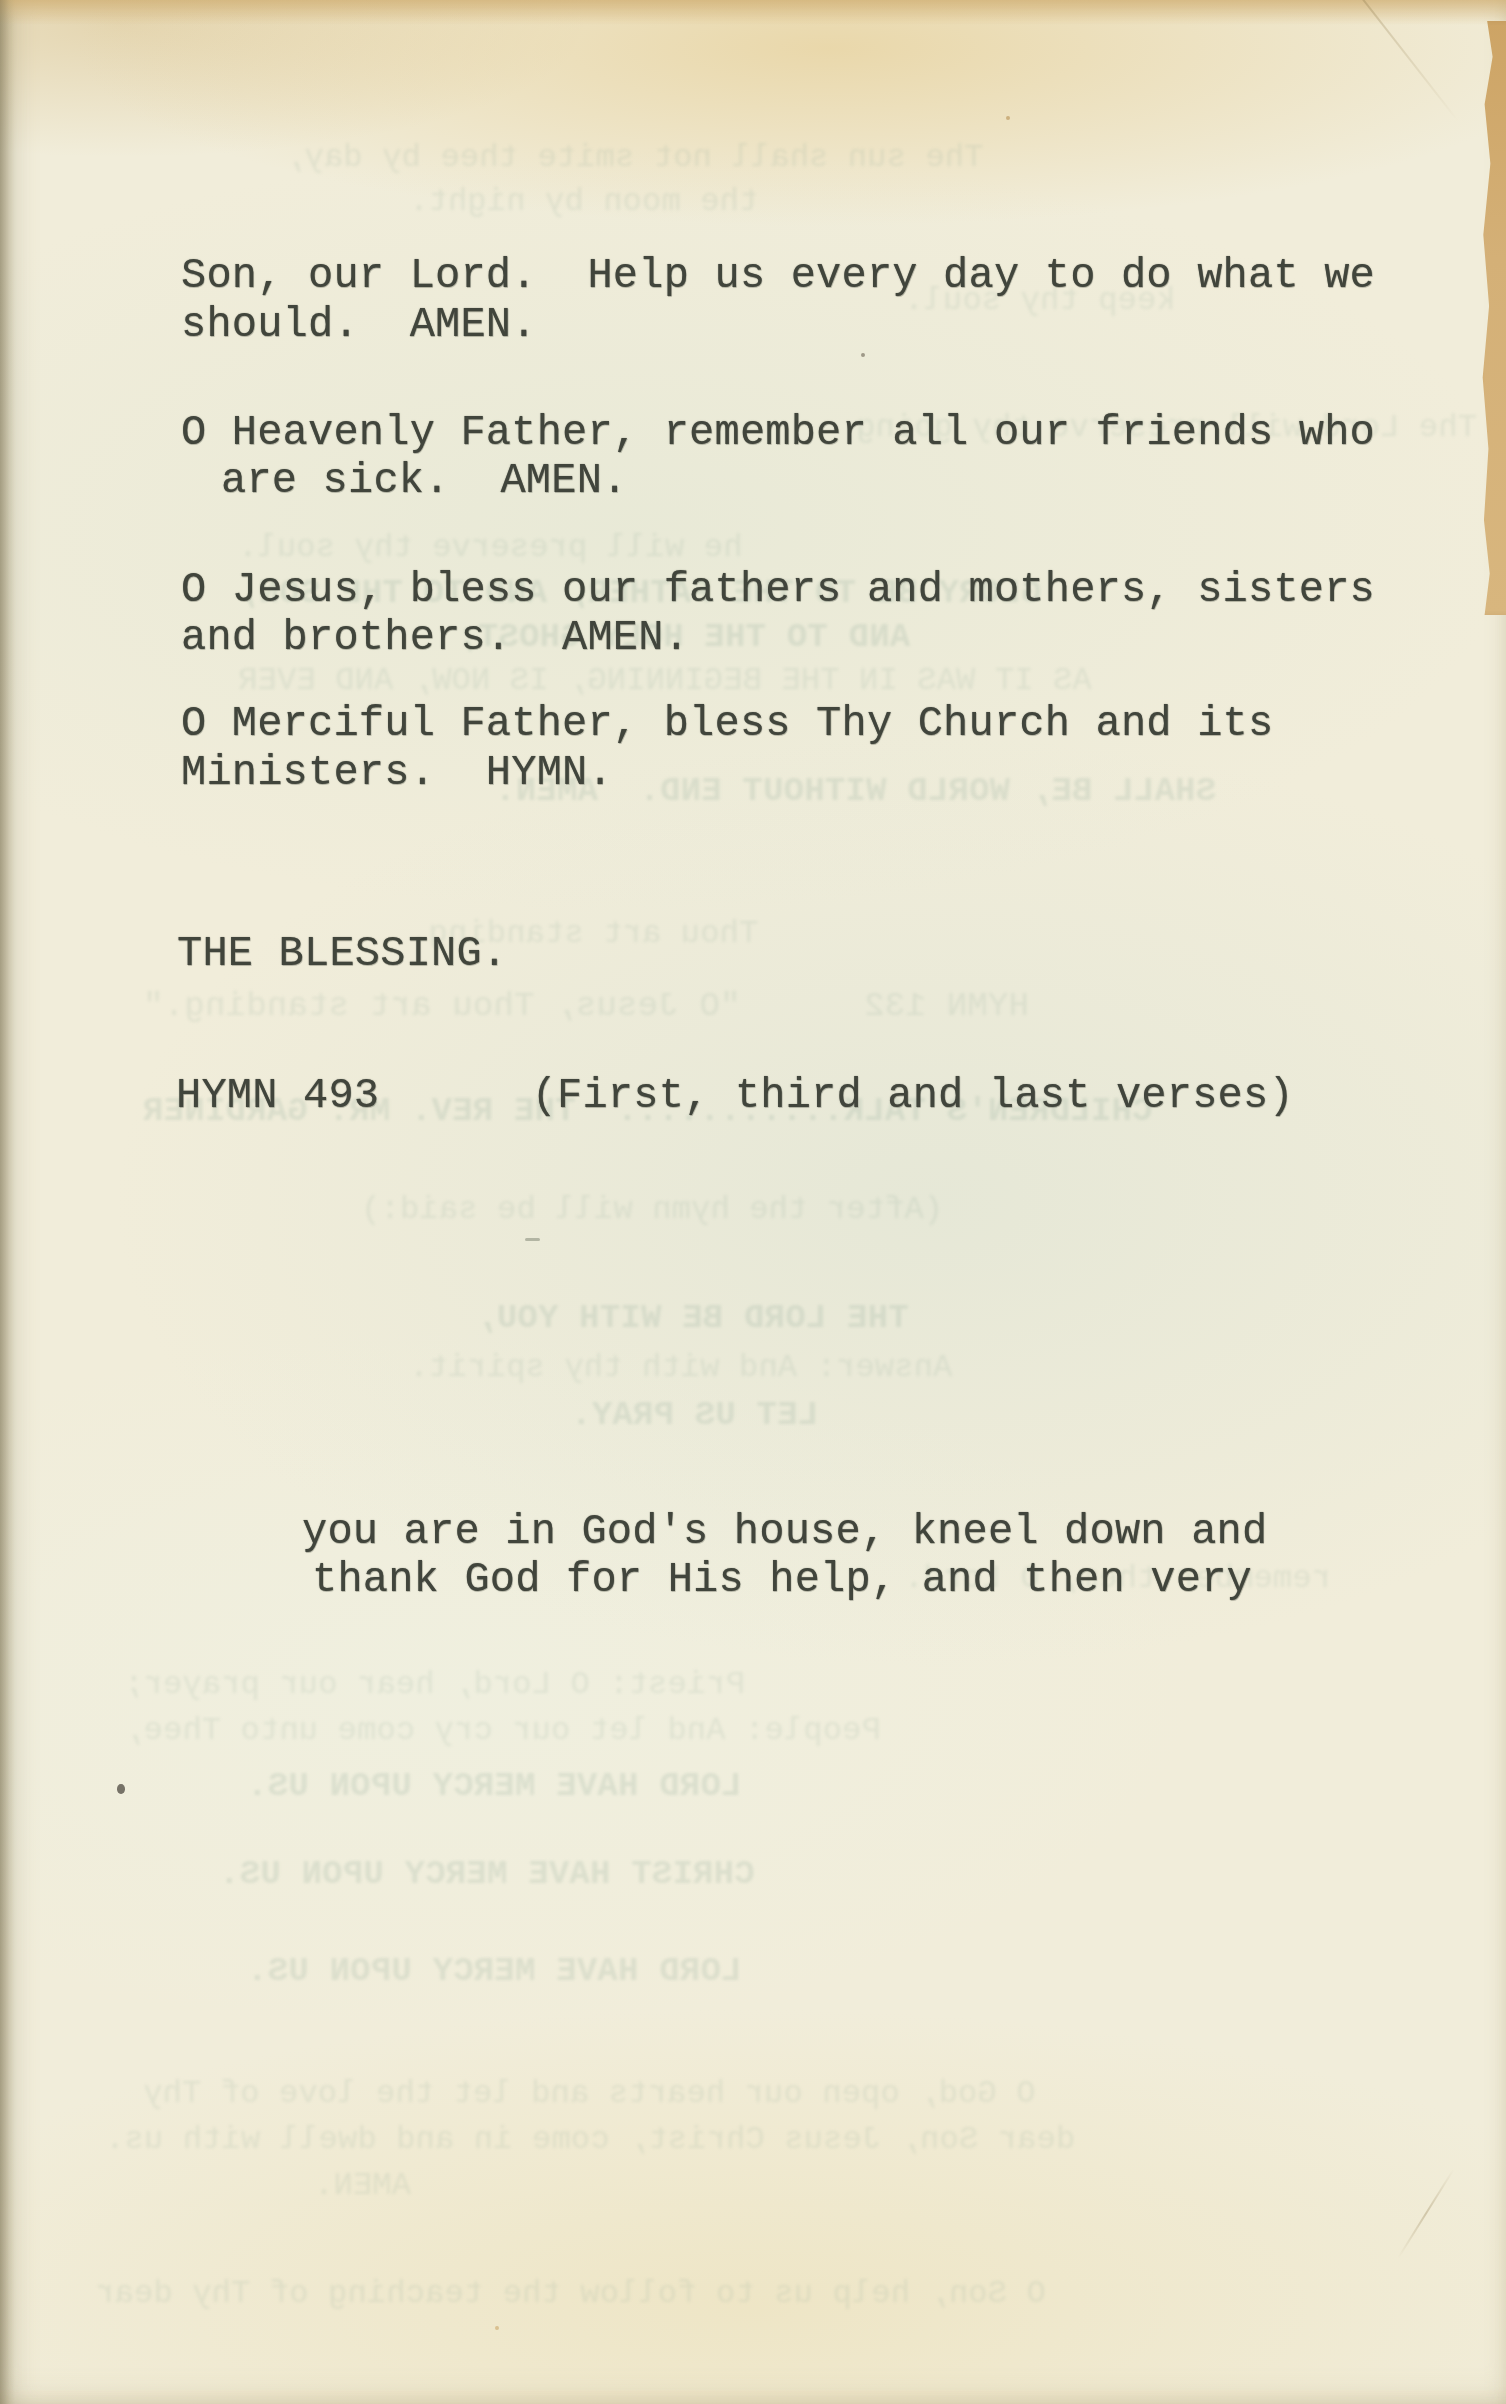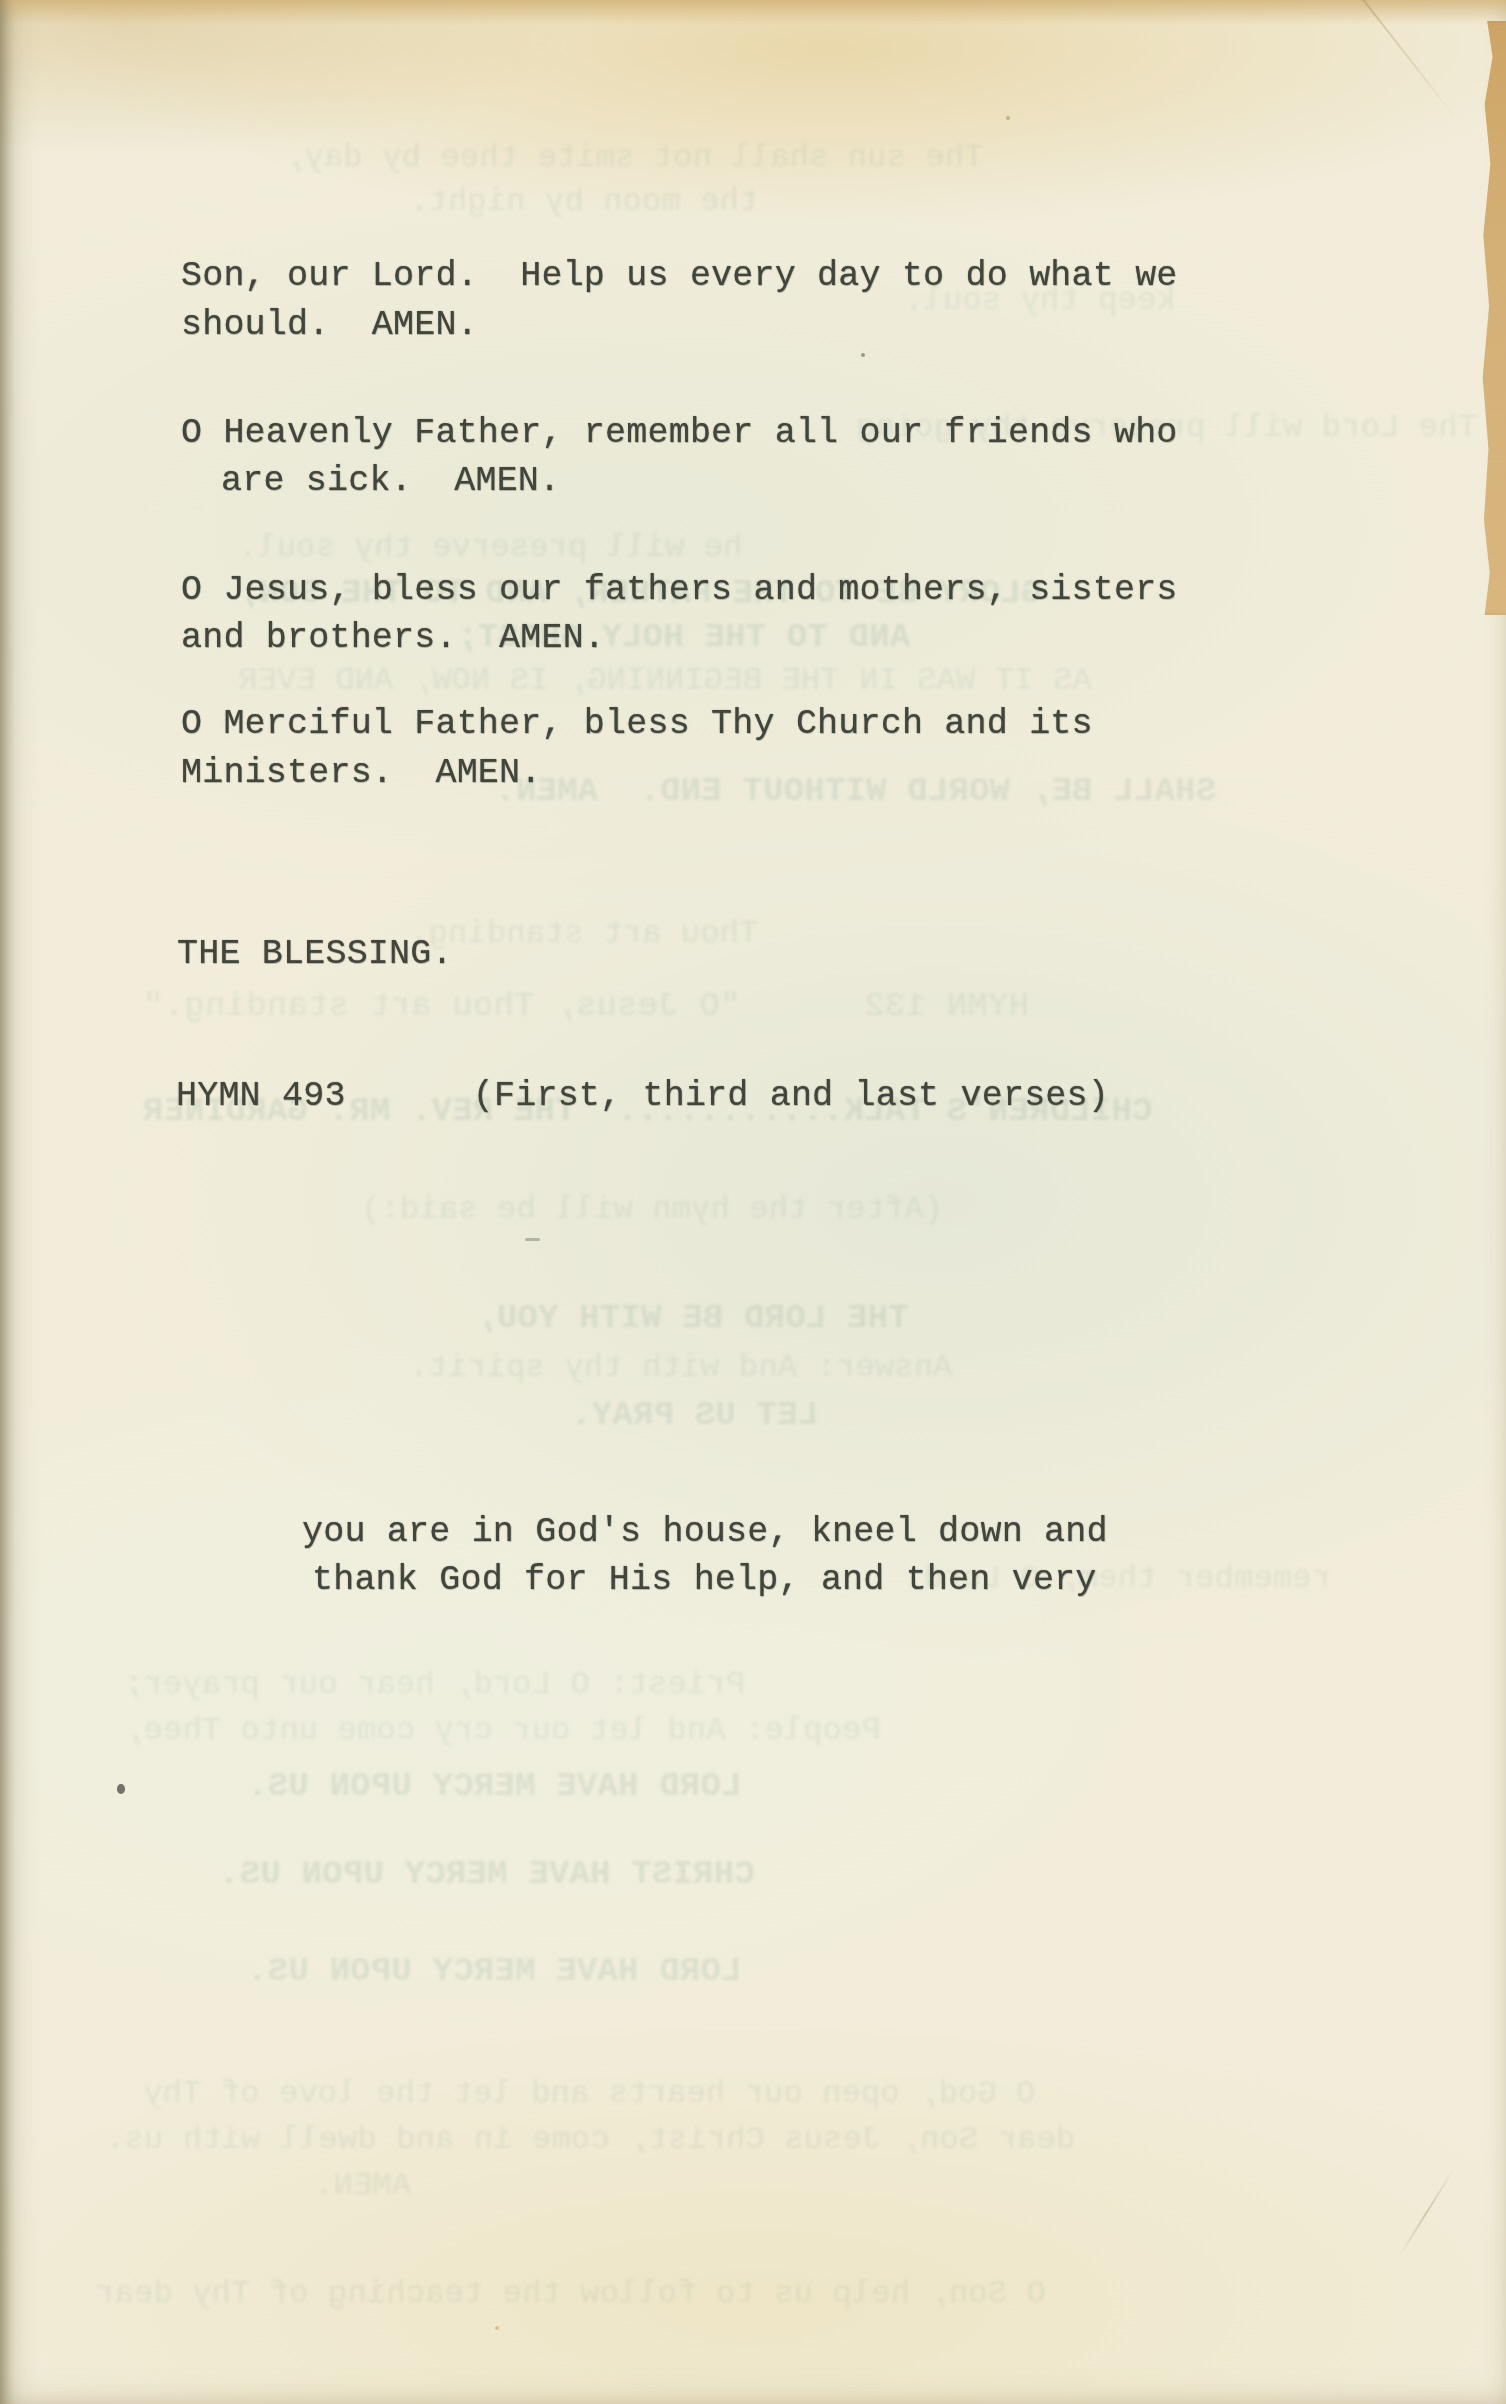--- a/index.html
+++ b/index.html
@@ -35,21 +35,21 @@
   
   .crease-top-right{position:absolute;left:1352px;top:-13.3px;width:1.9px;height:171px;
     background:linear-gradient(180deg, rgba(150,130,85,.4), rgba(150,130,85,0));
     transform:rotate(-38deg);transform-origin:top left;}
   .crease-bottom-right{position:absolute;left:1425px;top:2161px;width:1.9px;height:105px;
     background:linear-gradient(180deg, rgba(150,130,85,0), rgba(150,130,85,.35), rgba(150,130,85,0));
     transform:rotate(32deg);}
   
   .typed{
     position:absolute;
-    font-size:35px;line-height:49px;white-space:pre;
+    font-size:42px;line-height:49px;white-space:pre;
     color:#41453c;
     text-shadow:0 0 1.2px rgba(63,67,57,.6), 0.6px 0.6px 0 rgba(63,67,57,.25);
     letter-spacing:0.2px;
   }
   
   .ghost{
     position:absolute;white-space:pre;
     color:rgba(140,168,149,.34);
     transform:scaleX(-1);
     filter:blur(1.6px);
@@ -100,21 +100,21 @@
   <div class="typed" style="left:181px;top:252px;">Son, our Lord.  Help us every day to do what we</div>
   <div class="typed" style="left:181px;top:301px;">should.  AMEN.</div>
 
   <div class="typed" style="left:181px;top:409px;">O Heavenly Father, remember all our friends who</div>
   <div class="typed" style="left:181px;top:457px;margin-left:40px;">are sick.  AMEN.</div>
 
   <div class="typed" style="left:181px;top:566px;">O Jesus, bless our fathers and mothers, sisters</div>
   <div class="typed" style="left:181px;top:614px;">and brothers.  AMEN.</div>
 
   <div class="typed" style="left:181px;top:700px;">O Merciful Father, bless Thy Church and its</div>
-  <div class="typed" style="left:181px;top:749px;">Ministers.  AMEN.</div>
+  <div class="typed" style="left:181px;top:749px;">Ministers.  HYMN.</div>
 
   <div class="typed" style="left:177px;top:930px;">THE BLESSING.</div>
 
   <div class="typed" style="left:176px;top:1072px;">HYMN 493      (First, third and last verses)</div>
 
   <div class="typed" style="left:302px;top:1508px;">you are in God's house, kneel down and</div>
   <div class="typed" style="left:312px;top:1556px;">thank God for His help, and then very</div>
 
   <div class="speck" style="left:117px;top:1784px;width:7.6px;height:9.5px;background:#57534a;opacity:.8;"></div>
   <div class="speck" style="left:861px;top:353px;width:3.8px;height:3.8px;background:#6b6353;opacity:.6;"></div>

